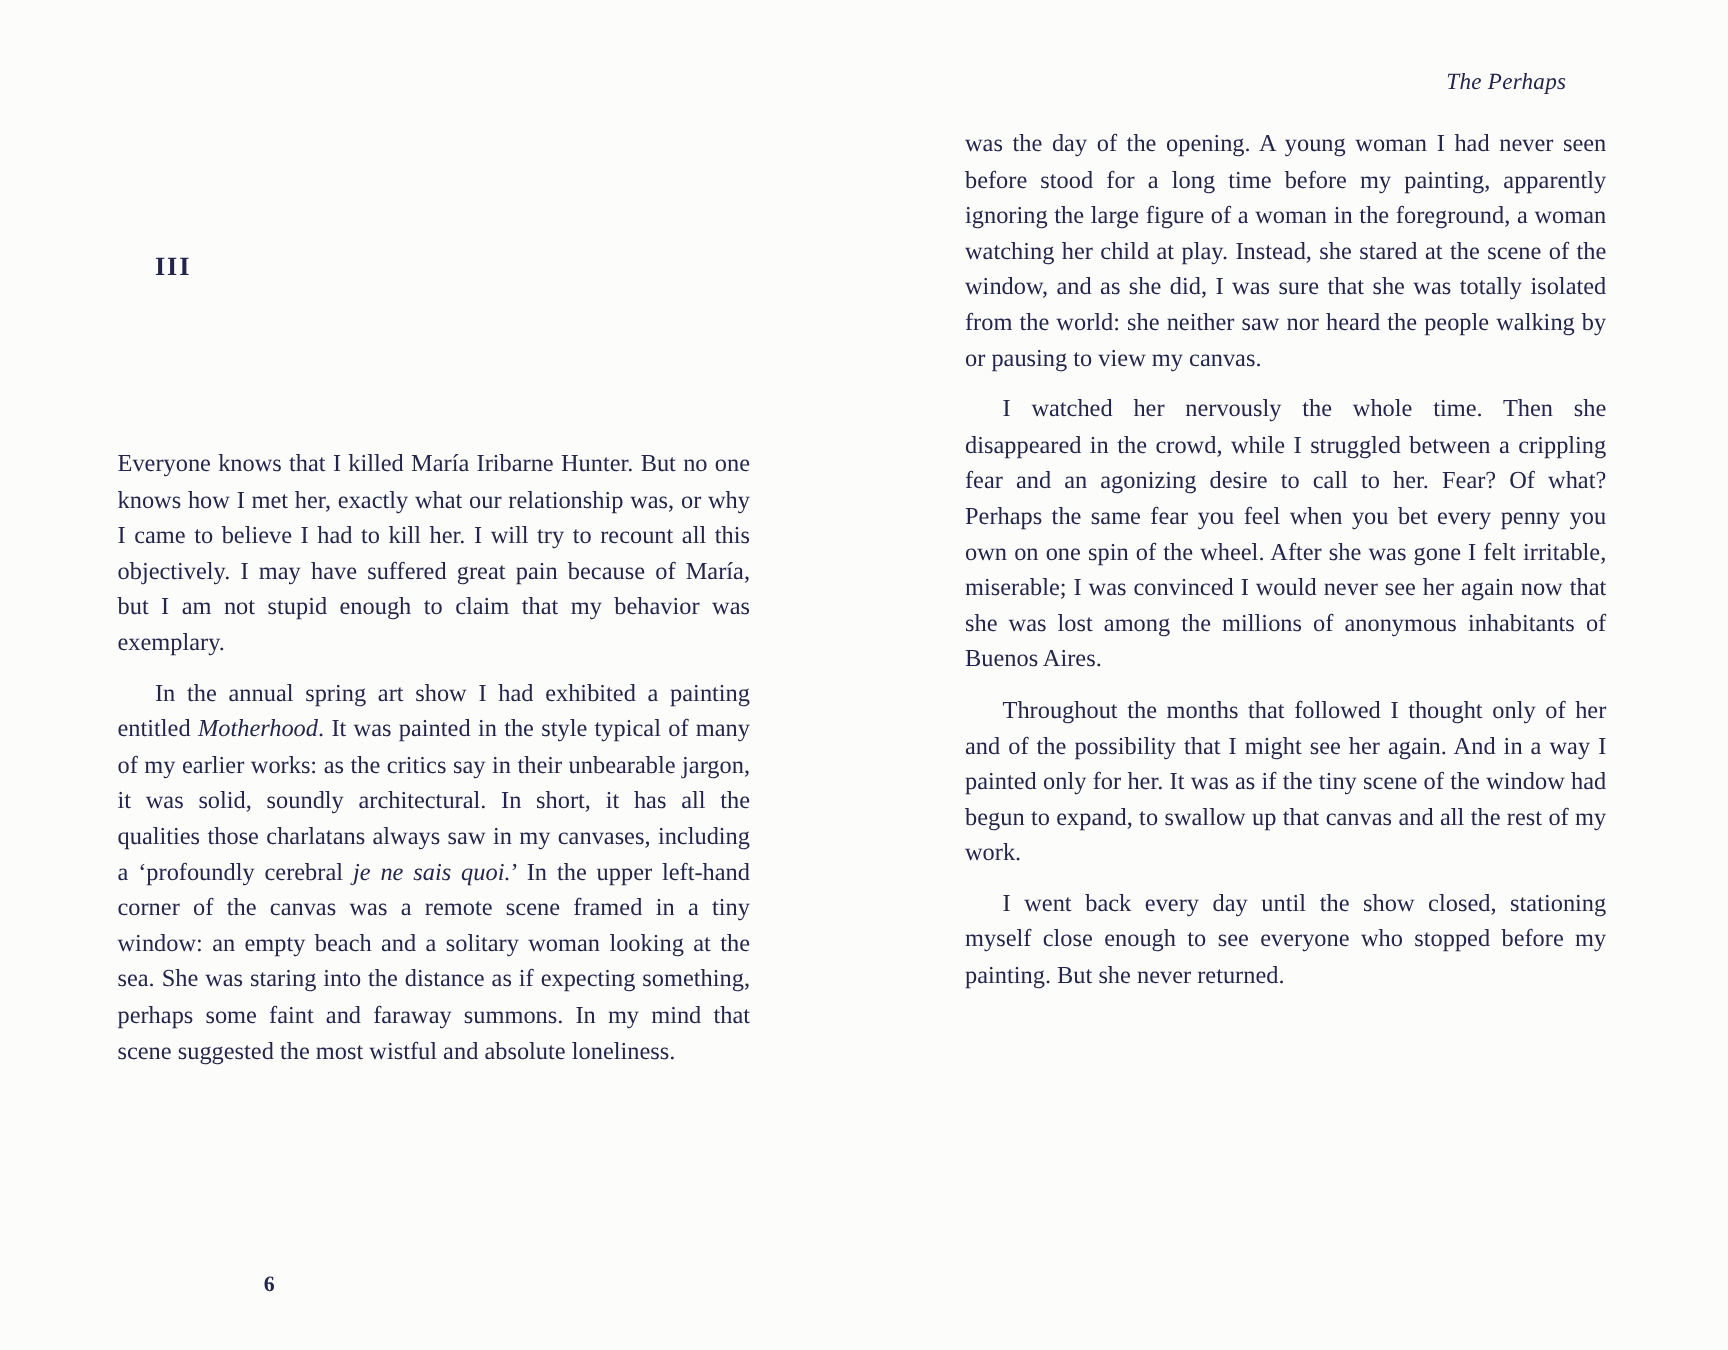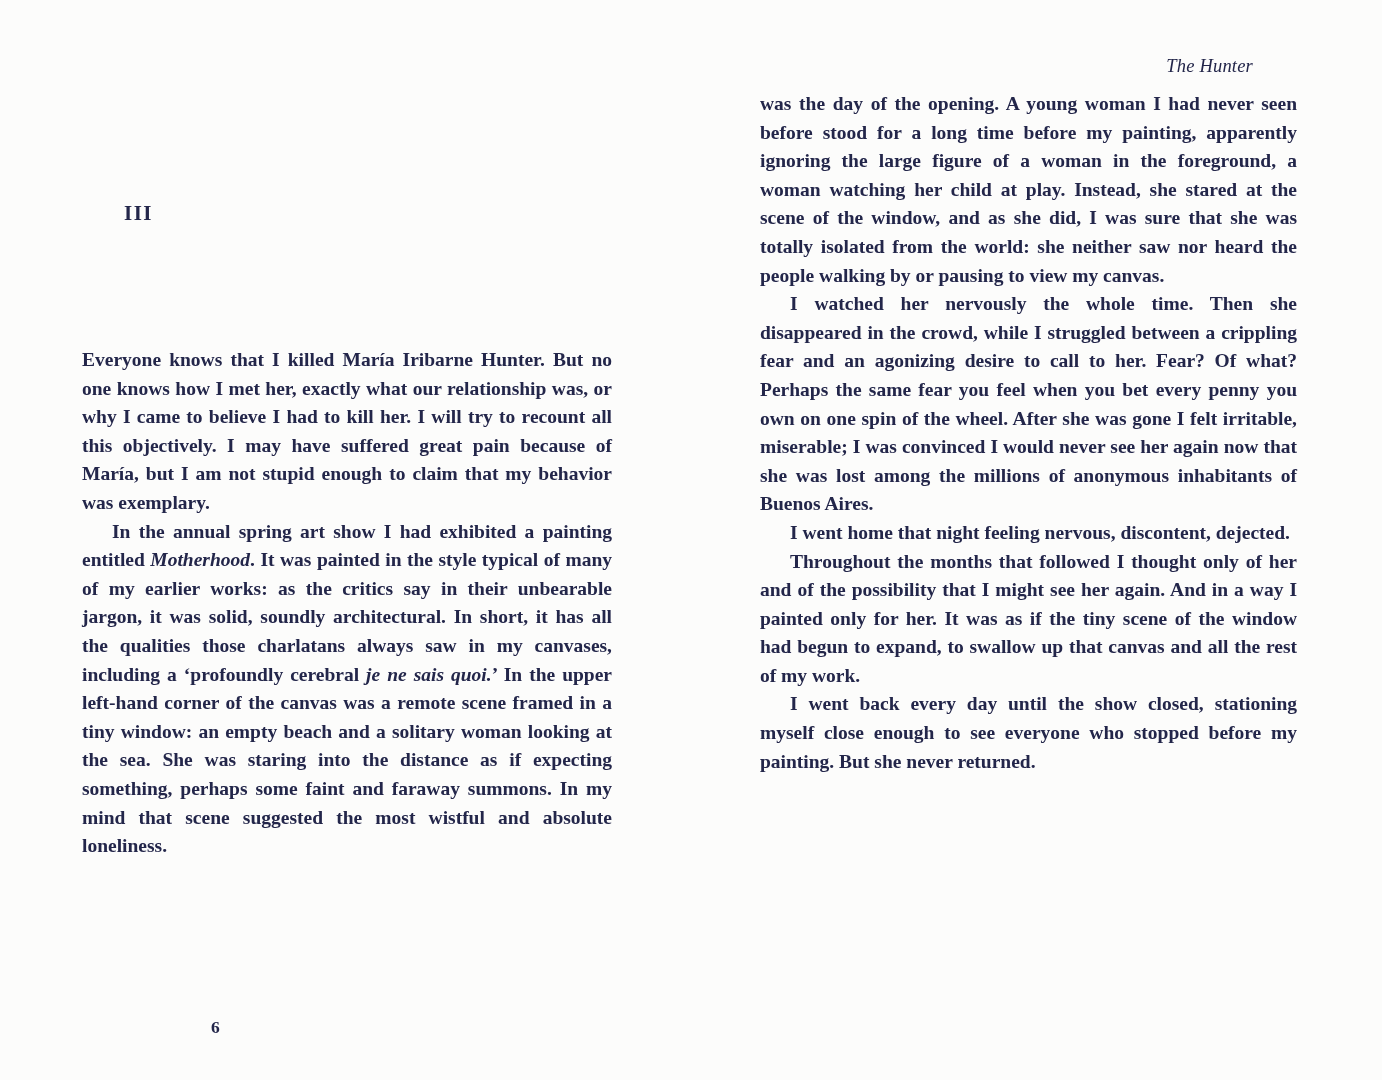--- a/index.html
+++ b/index.html
@@ -47,26 +47,25 @@
 
   .body-text {
     position: absolute;
     left: 0;
     width: 100%;
   }
   #left-body  { top: 346px; }
   #right-body { top: 90px; }
 
   .body-text p {
-    margin: 0;
+    margin: 12px;
     font-size: 19.5px;
     line-height: 28.6px;
     text-align: justify;
     hyphens: none;
-    font-weight: bold;
   }
   .body-text p.indent { text-indent: 30px; }
 
   .italic { font-style: italic; }
 
   .page-number {
     position: absolute;
     left: 129px;
     top: 1017px;
     font-size: 17.5px;
@@ -81,22 +80,21 @@
 
   <div class="body-text" id="left-body">
     <p>Everyone knows that I killed María Iribarne Hunter. But no one knows how I met her, exactly what our relationship was, or why I came to believe I had to kill her. I will try to recount all this objectively. I may have suffered great pain because of María, but I am not stupid enough to claim that my behavior was exemplary.</p>
     <p class="indent"><span>In the annual spring art show I had exhibited a painting entitled </span><span class="italic">Motherhood</span><span>. It was painted in the style typical of many of my earlier works: as the critics say in their unbearable jargon, it was solid, soundly architectural. In short, it has all the qualities those charlatans always saw in my canvases, including a ‘profoundly cerebral </span><span class="italic">je ne sais quoi.</span><span>’ In the upper left-hand corner of the canvas was a remote scene framed in a tiny window: an empty beach and a solitary woman looking at the sea. She was staring into the distance as if expecting something, perhaps some faint and faraway summons. In my mind that scene suggested the most wistful and absolute loneliness.</span></p>
   </div>
 
   <div class="page-number">6</div>
 </div>
 
 <div class="page" id="right-page">
-  <div class="running-header">The Hunter</div>
+  <div class="running-header">The Perhaps</div>
 
   <div class="body-text" id="right-body">
     <p>was the day of the opening. A young woman I had never seen before stood for a long time before my painting, apparently ignoring the large figure of a woman in the foreground, a woman watching her child at play. Instead, she stared at the scene of the window, and as she did, I was sure that she was totally isolated from the world: she neither saw nor heard the people walking by or pausing to view my canvas.</p>
     <p class="indent">I watched her nervously the whole time. Then she disappeared in the crowd, while I struggled between a crippling fear and an agonizing desire to call to her. Fear? Of what? Perhaps the same fear you feel when you bet every penny you own on one spin of the wheel. After she was gone I felt irritable, miserable; I was convinced I would never see her again now that she was lost among the millions of anonymous inhabitants of Buenos Aires.</p>
-    <p class="indent">I went home that night feeling nervous, discontent, dejected.</p>
     <p class="indent">Throughout the months that followed I thought only of her and of the possibility that I might see her again. And in a way I painted only for her. It was as if the tiny scene of the window had begun to expand, to swallow up that canvas and all the rest of my work.</p>
     <p class="indent">I went back every day until the show closed, stationing myself close enough to see everyone who stopped before my painting. But she never returned.</p>
   </div>
 </div>
 
 </body></html>

